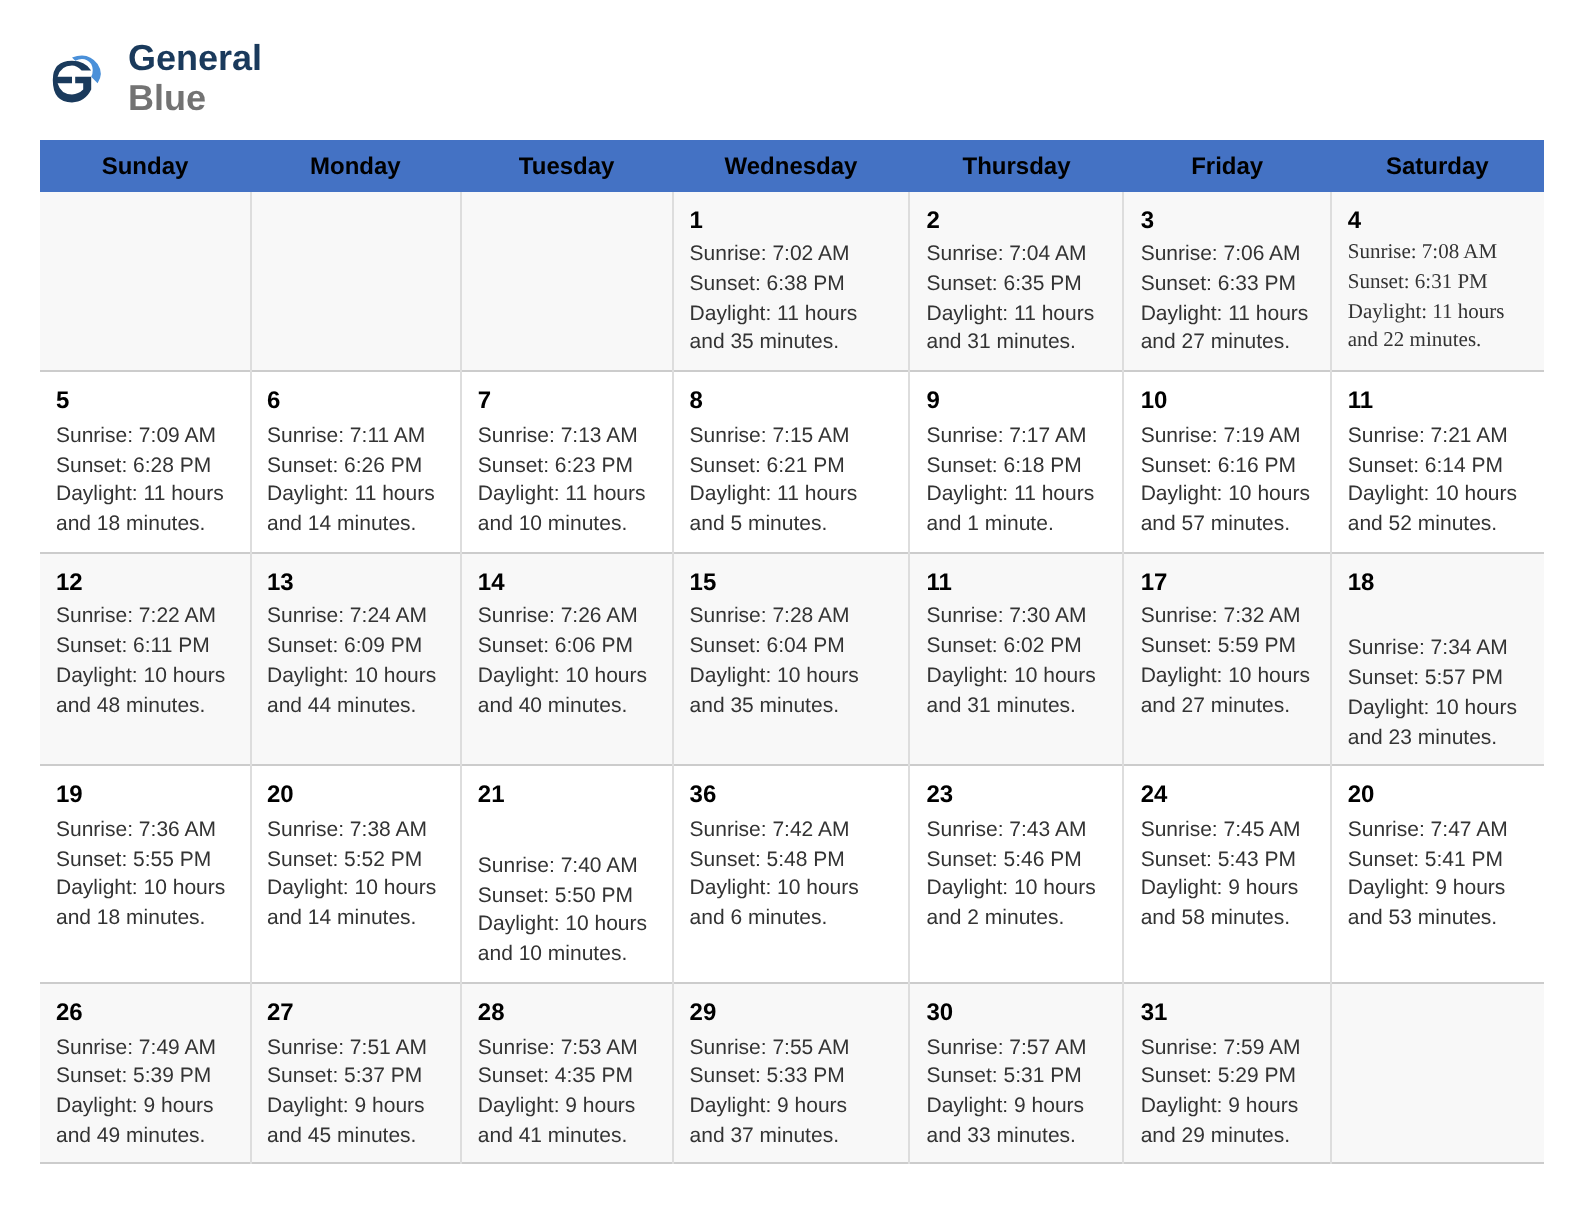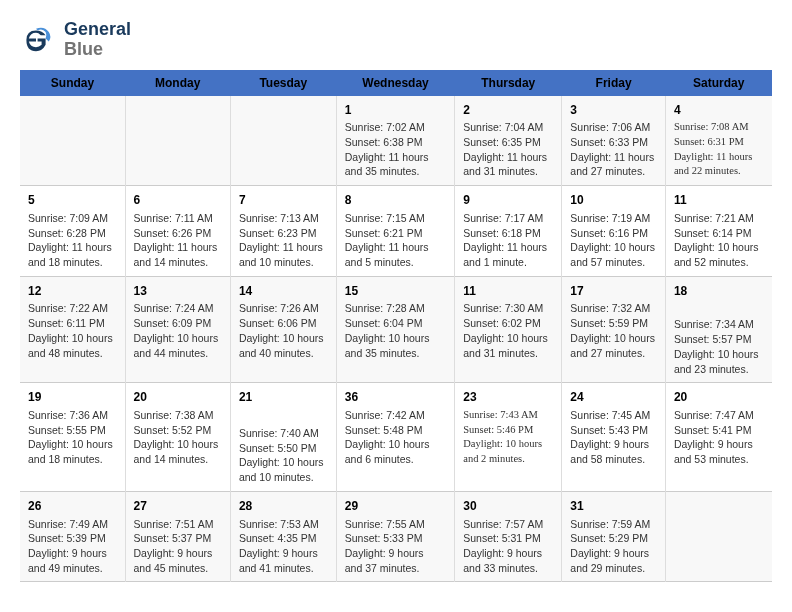--- a/index.html
+++ b/index.html
@@ -279,21 +279,21 @@
         </td>
         <td>
           <span class="day-num">36</span>
           <div class="day-info" style="white-space: pre-line;">Sunrise: 7:42 AM
 Sunset: 5:48 PM
 Daylight: 10 hours
 and 6 minutes.</div>
         </td>
         <td>
           <span class="day-num">23</span>
-          <div class="day-info" style="white-space: pre-line; font-family: Liberation Serif, serif;">Sunrise: 7:43 AM
+          <div class="day-info" style="white-space: pre-line;">Sunrise: 7:43 AM
 Sunset: 5:46 PM
 Daylight: 10 hours
 and 2 minutes.</div>
         </td>
         <td>
           <span class="day-num">24</span>
           <div class="day-info" style="white-space: pre-line;">Sunrise: 7:45 AM
 Sunset: 5:43 PM
 Daylight: 9 hours
 and 58 minutes.</div>

